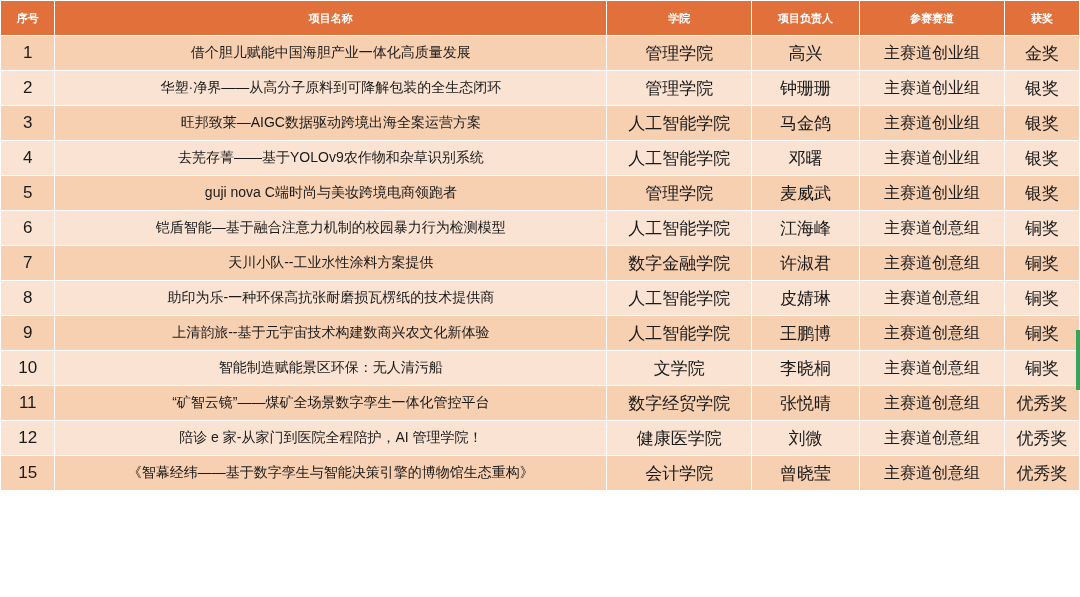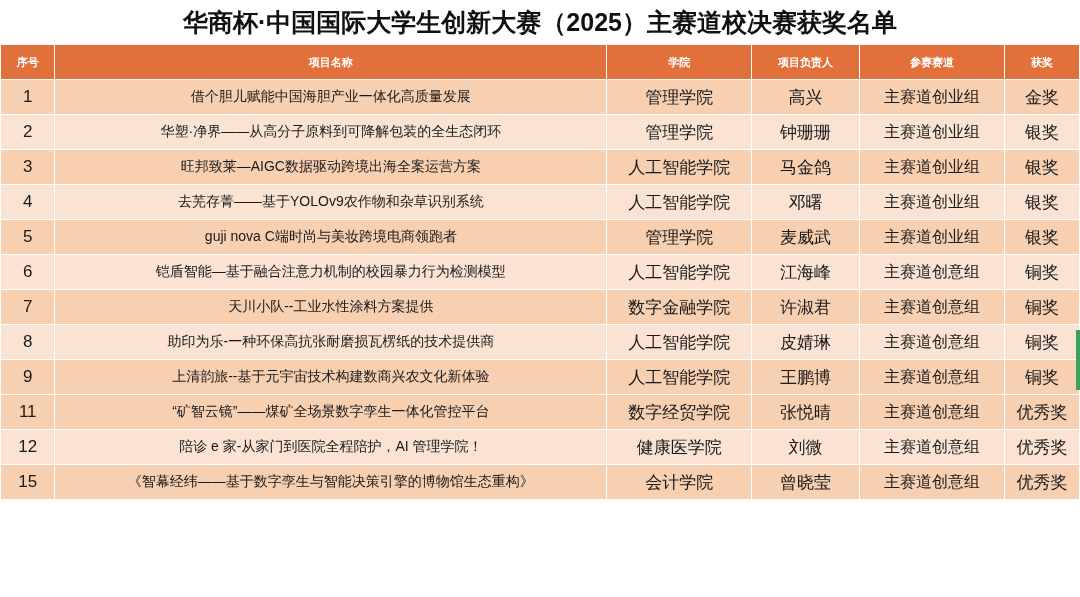--- a/index.html
+++ b/index.html
@@ -93,23 +93,20 @@
     width: 4px;
     height: 60px;
     background: #3aa35a;
   }
 </style>
 </head>
 <body>
 
 <div class="page">
 
-  <div class="title-bar">
-    <div class="title">华商杯·中国国际大学生创新大赛（2025）主赛道校决赛获奖名单</div>
-  </div>
 
   <table class="award-table">
     <thead>
       <tr>
         <th class="col-no">序号</th>
         <th class="col-project">项目名称</th>
         <th class="col-college">学院</th>
         <th class="col-leader">项目负责人</th>
         <th class="col-track">参赛赛道</th>
         <th class="col-award">获奖</th>
@@ -181,20 +178,28 @@
         <td class="col-award">铜奖</td>
       </tr>
       <tr class="row-odd">
         <td class="col-no">9</td>
         <td class="col-project">上清韵旅--基于元宇宙技术构建数商兴农文化新体验</td>
         <td class="col-college">人工智能学院</td>
         <td class="col-leader">王鹏博</td>
         <td class="col-track">主赛道创意组</td>
         <td class="col-award">铜奖</td>
       </tr>
+      <tr class="row-even">
+        <td class="col-no">10</td>
+        <td class="col-project">智能制造赋能景区环保：无人清污船</td>
+        <td class="col-college">文学院</td>
+        <td class="col-leader">李晓桐</td>
+        <td class="col-track">主赛道创意组</td>
+        <td class="col-award">铜奖</td>
+      </tr>
       <tr class="row-odd">
         <td class="col-no">11</td>
         <td class="col-project">“矿智云镜”——煤矿全场景数字孪生一体化管控平台</td>
         <td class="col-college">数字经贸学院</td>
         <td class="col-leader">张悦晴</td>
         <td class="col-track">主赛道创意组</td>
         <td class="col-award">优秀奖</td>
       </tr>
       <tr class="row-even">
         <td class="col-no">12</td>

